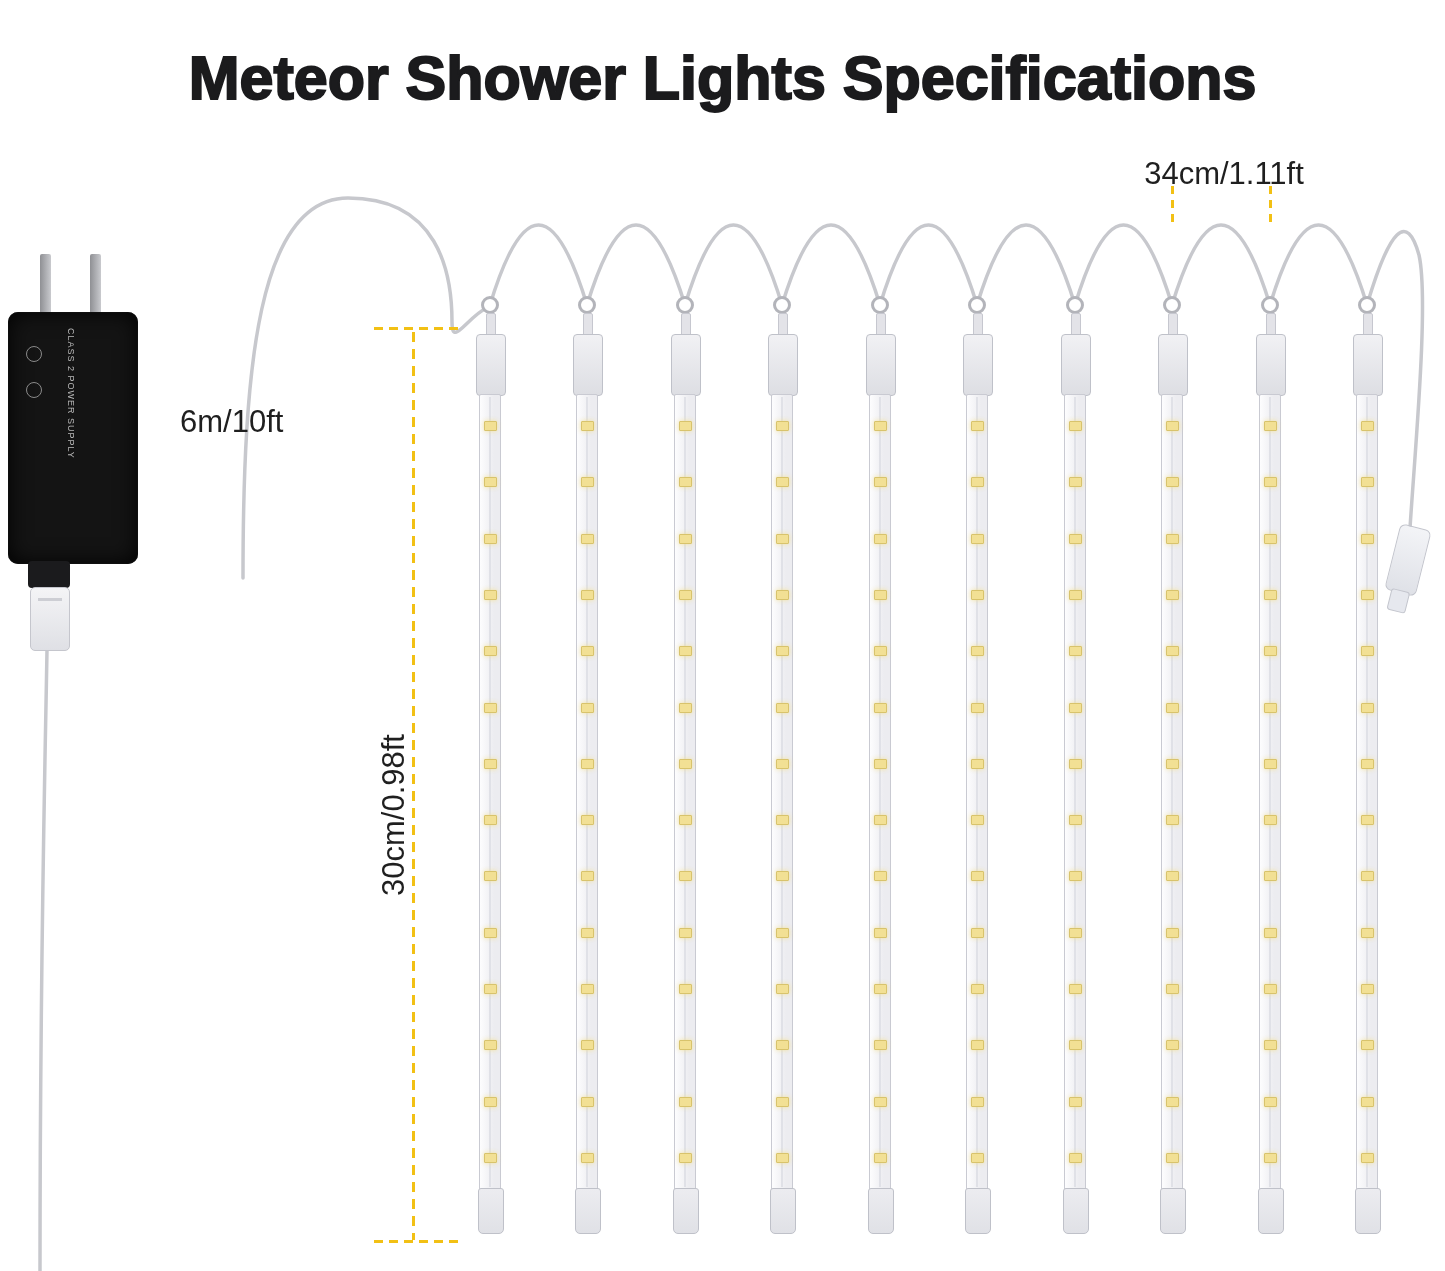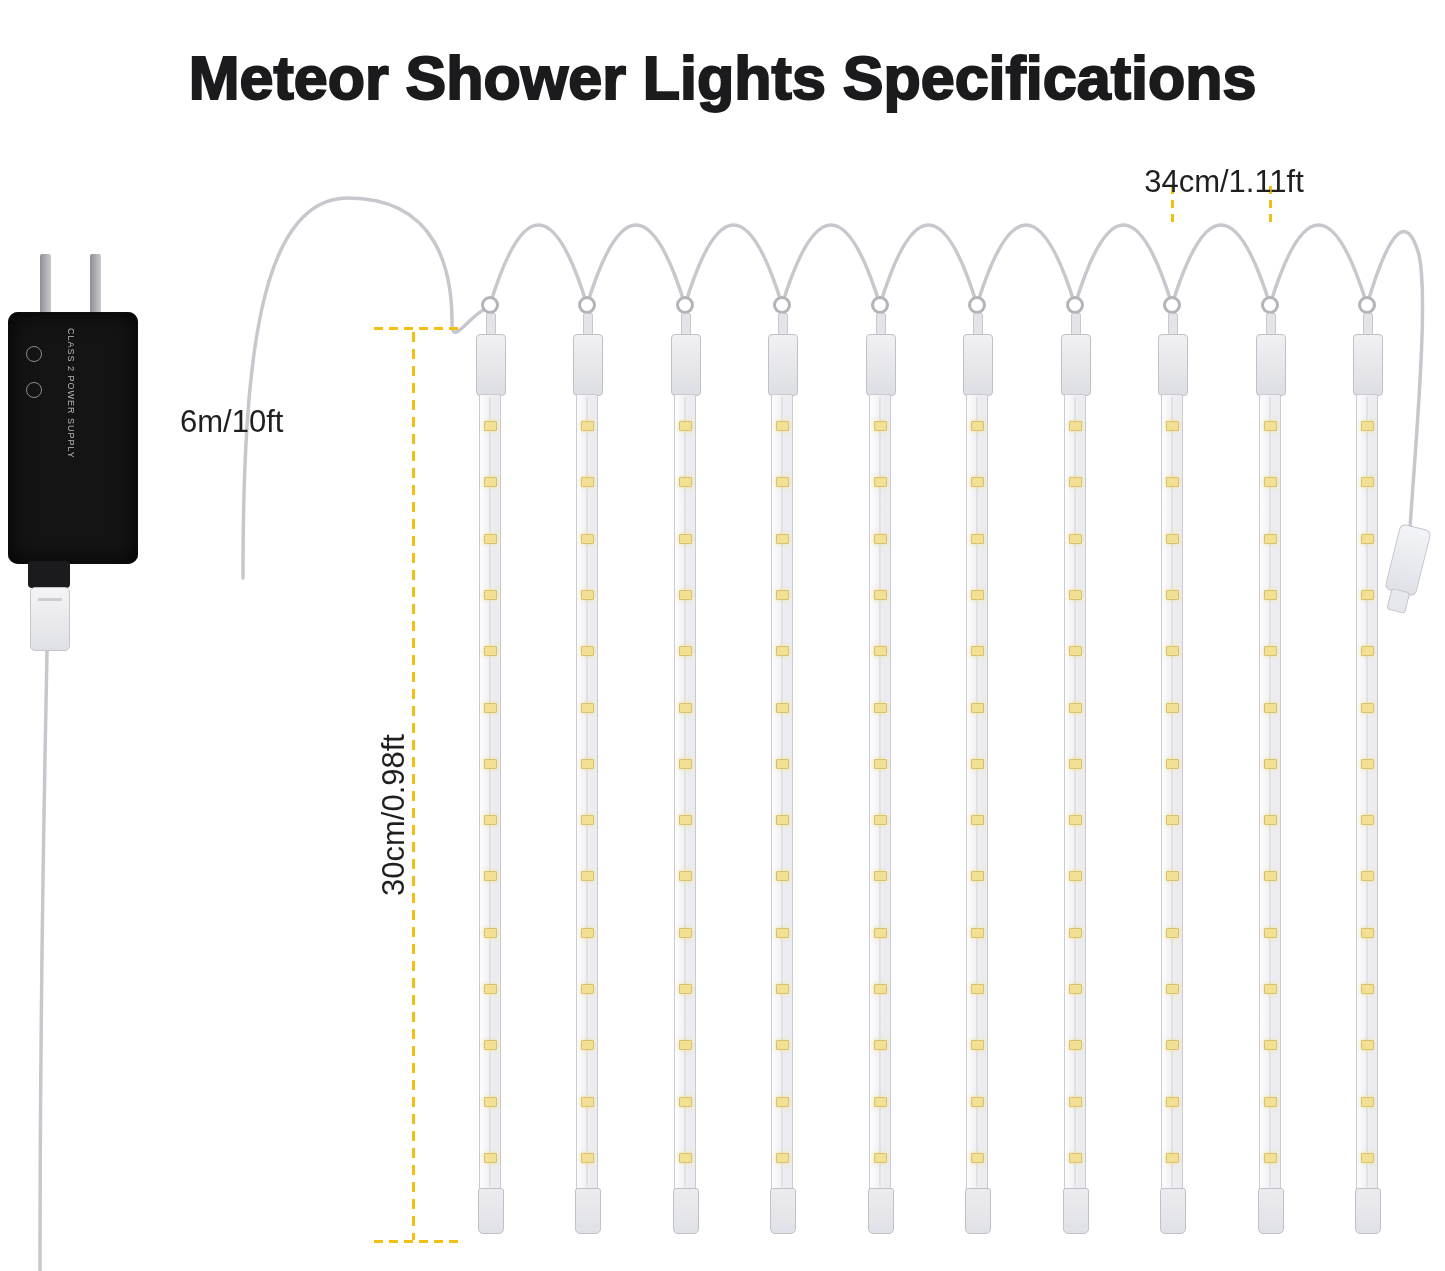--- a/index.html
+++ b/index.html
@@ -4,21 +4,21 @@
 <style>
   html,body{margin:0;padding:0;background:#ffffff;}
   body{font-family:"Liberation Sans", sans-serif;}
   #stage{position:relative;width:1445px;height:1271px;background:#ffffff;overflow:hidden;}
 
   .title{position:absolute;top:2px;left:0;right:0;text-align:center;
          font-size:61px;font-weight:bold;color:#1b1b1d;
          -webkit-text-stroke:2px #1b1b1d;letter-spacing:0;}
 
   .lab{position:absolute;font-size:31px;color:#1f1f1f;z-index:5;}
-  #lab-spacing{left:1224px;top:164px;transform:translateX(-50%);white-space:nowrap;text-align:center;}
+  #lab-spacing{left:1224px;top:156px;transform:translateX(-50%);white-space:nowrap;text-align:center;}
   #lab-cable{left:180px;top:404px;}
   #lab-length{left:394px;top:815px;transform:translate(-50%,-50%) rotate(-90deg);white-space:nowrap;}
 
   #wires{position:absolute;left:0;top:0;z-index:1;pointer-events:none;}
 
   
   .prong{position:absolute;width:11px;height:60px;top:254px;
          background:linear-gradient(90deg,#8f9094,#c9cace);border-radius:2px;z-index:2;}
   .p1{left:40px;} .p2{left:90px;}
   .abody{position:absolute;left:8px;top:312px;width:130px;height:252px;background:#141414;

